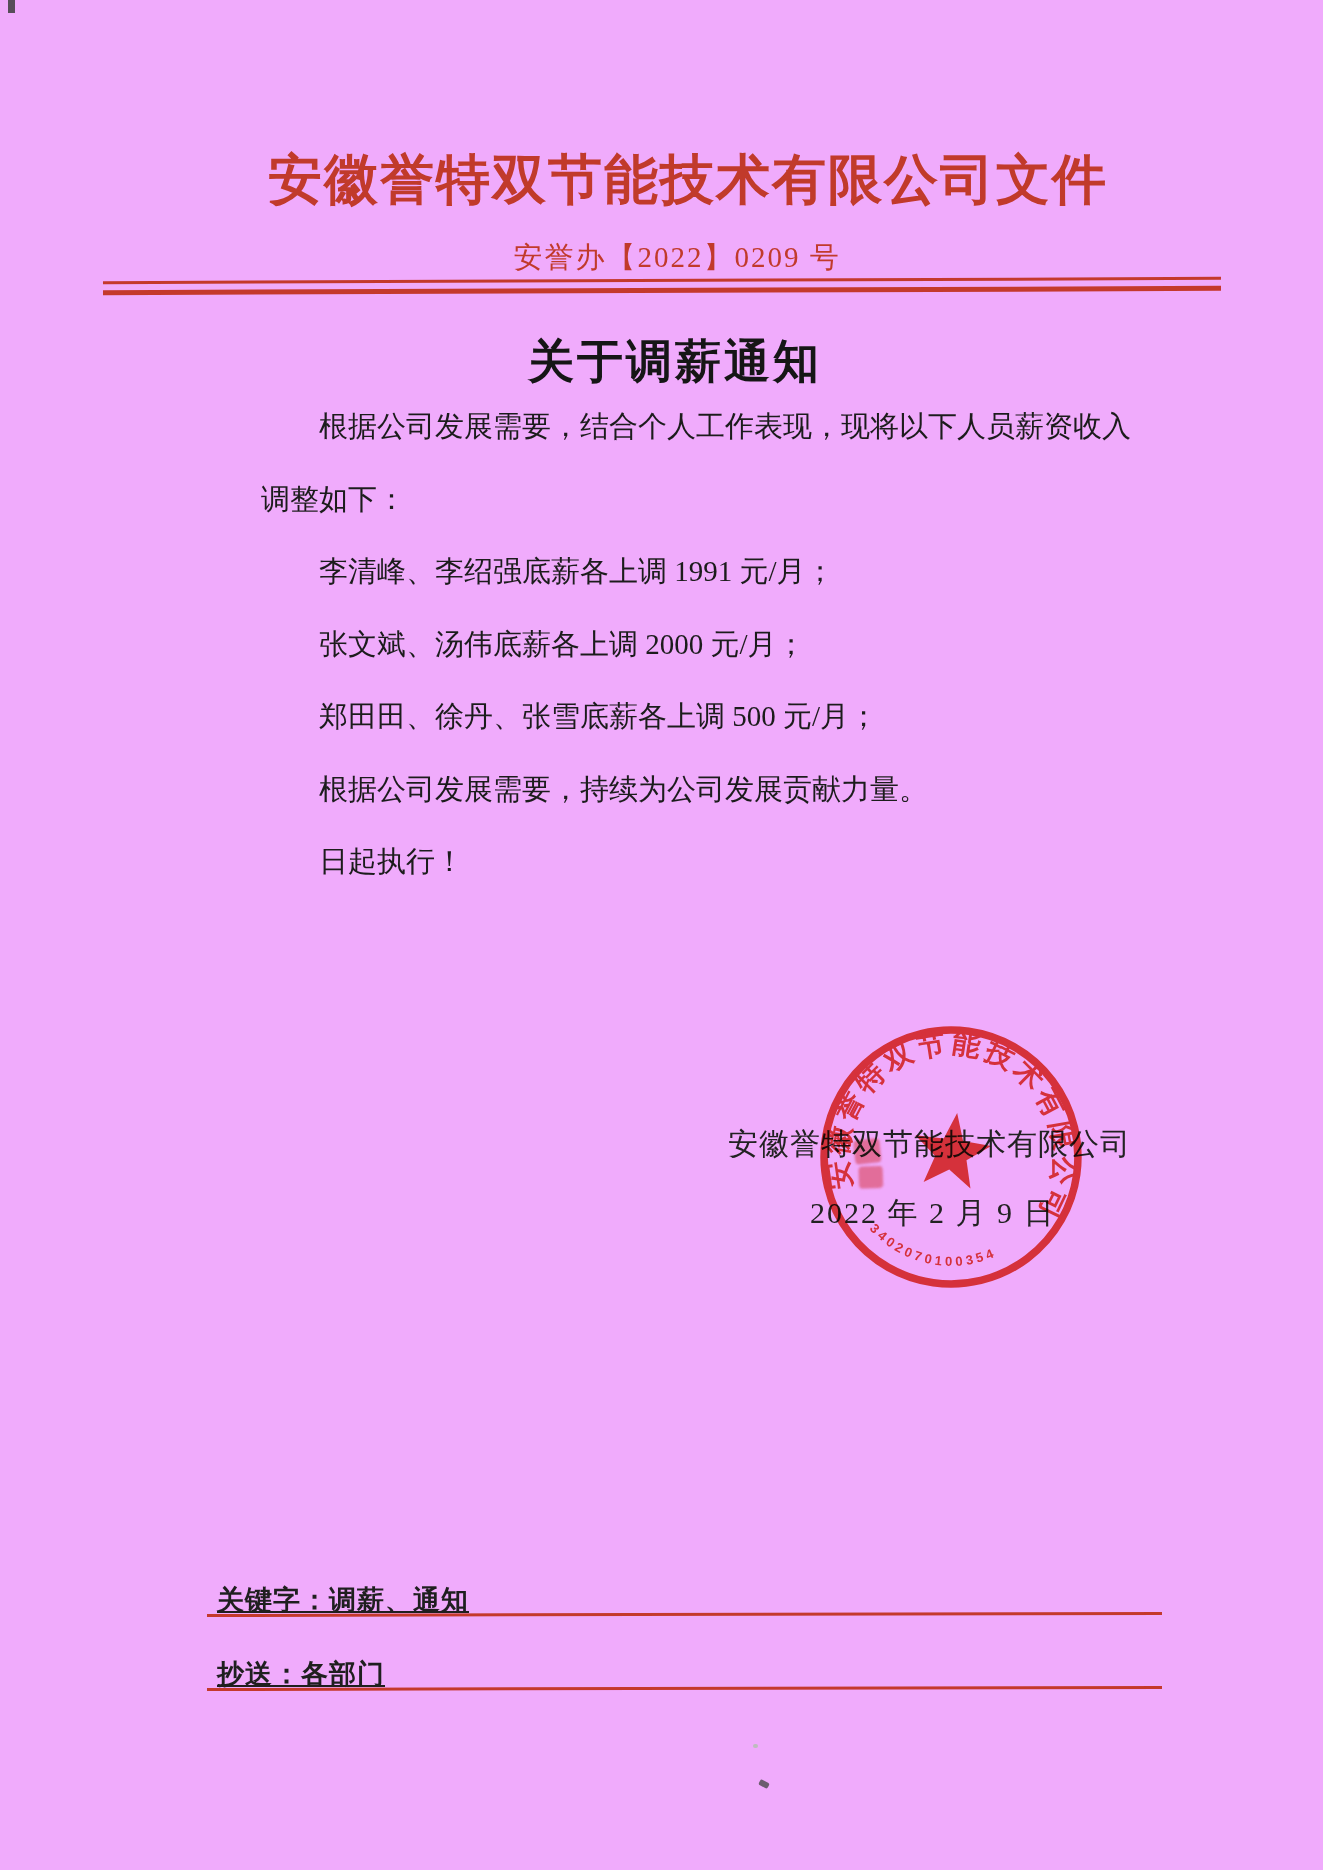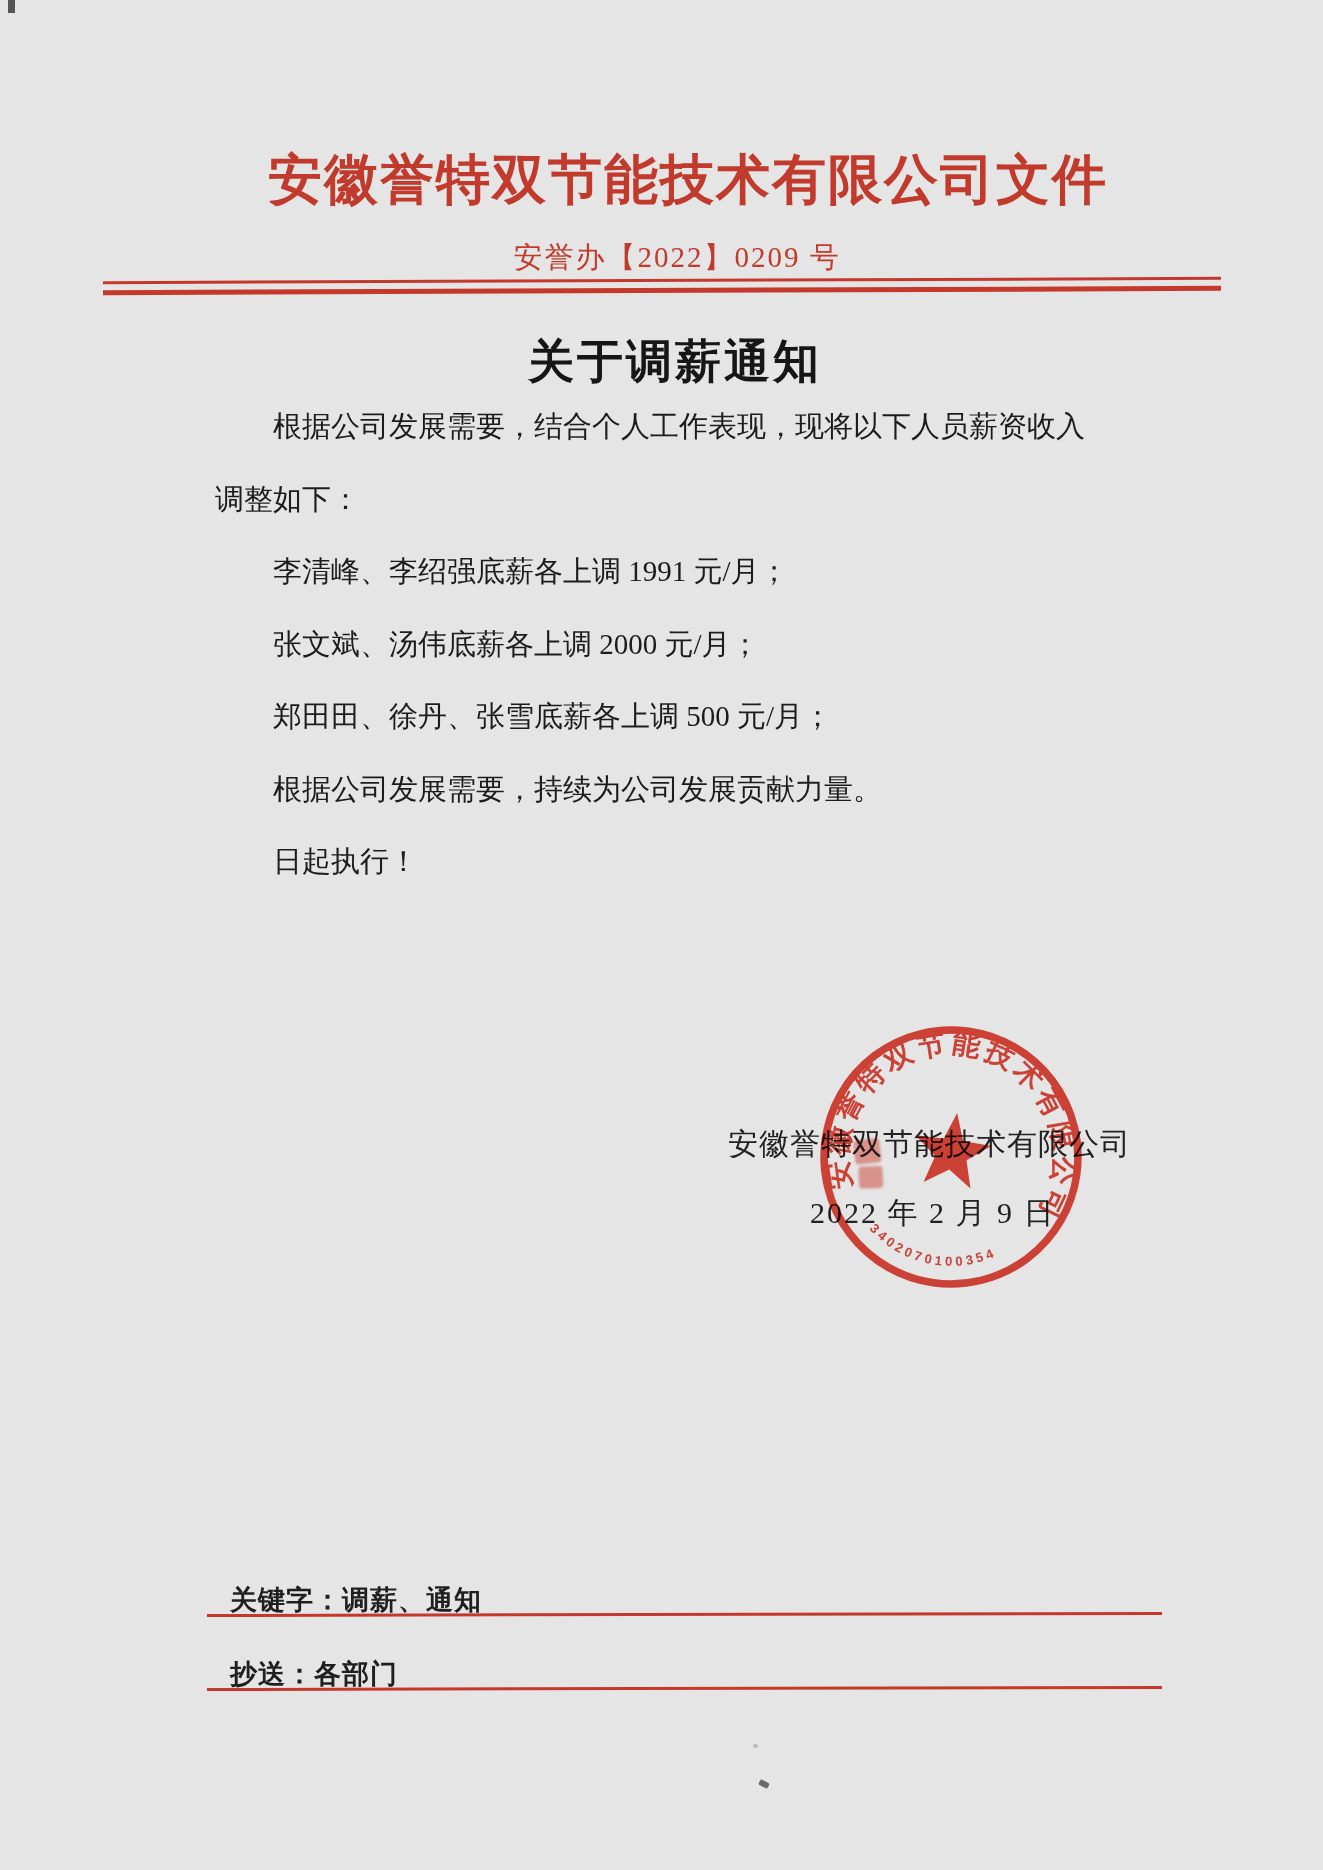--- a/index.html
+++ b/index.html
@@ -1,19 +1,19 @@
 <!DOCTYPE html>
 <html><head>
 <meta charset="utf-8">
 <style>
   html,body{margin:0;padding:0;background:#ffffff;}
   #page{
     position:relative;
     width:1323px;height:1870px;
-    background:#e5e5e5;
+    background:#f0abfc;
     overflow:hidden;
     font-family:"Liberation Serif","DejaVu Serif",serif;
     color:#1c1c1c;
   }
   
   .org-title{
     position:absolute;top:144px;left:0;width:1376px;
     text-align:center;
     font-size:54px;font-weight:700;letter-spacing:2px;
     color:var(--header-red);
@@ -38,21 +38,21 @@
     font-size:46px;font-weight:700;letter-spacing:3px;
     color:#161616;
     font-family:"Liberation Sans","DejaVu Sans",sans-serif;
   }
   
   .body-text{
     position:absolute;top:390px;left:215px;width:950px;
     font-size:29px;line-height:72.5px;
     color:var(--body-ink);
   }
-  .body-text .line{white-space:nowrap;}
+  .body-text .line{white-space:nowrap;margin-left:46px;}
   .body-text .line.indent{text-indent:58px;}
   
   .sig-company{
     position:absolute;top:1124px;left:728px;
     font-size:30px;letter-spacing:1px;color:#222;
     white-space:nowrap;
   }
   .sig-date{
     position:absolute;top:1193px;left:810px;
     font-size:30px;letter-spacing:2px;color:#222;
@@ -61,25 +61,26 @@
   
   .seal{
     position:absolute;top:1020px;left:814px;
     width:274px;height:274px;
     transform:rotate(8deg);
     opacity:0.93;
     mix-blend-mode:multiply;
   }
   
   .footer-label{
-    position:absolute;left:230px;
+    position:absolute;left:217px;
     font-size:27px;font-weight:700;letter-spacing:1px;
     color:#1f1f1f;
     font-family:"Liberation Sans","DejaVu Sans",sans-serif;
     white-space:nowrap;
+    text-decoration:underline;
   }
   .kw-label{top:1582px;}
   .cc-label{top:1656px;}
   .footer-rule{
     position:absolute;left:207px;width:955px;height:3px;
     background:var(--rule-red);
     transform:rotate(-0.12deg);
   }
   .kw-rule{top:1613px;}
   .cc-rule{top:1687px;}

